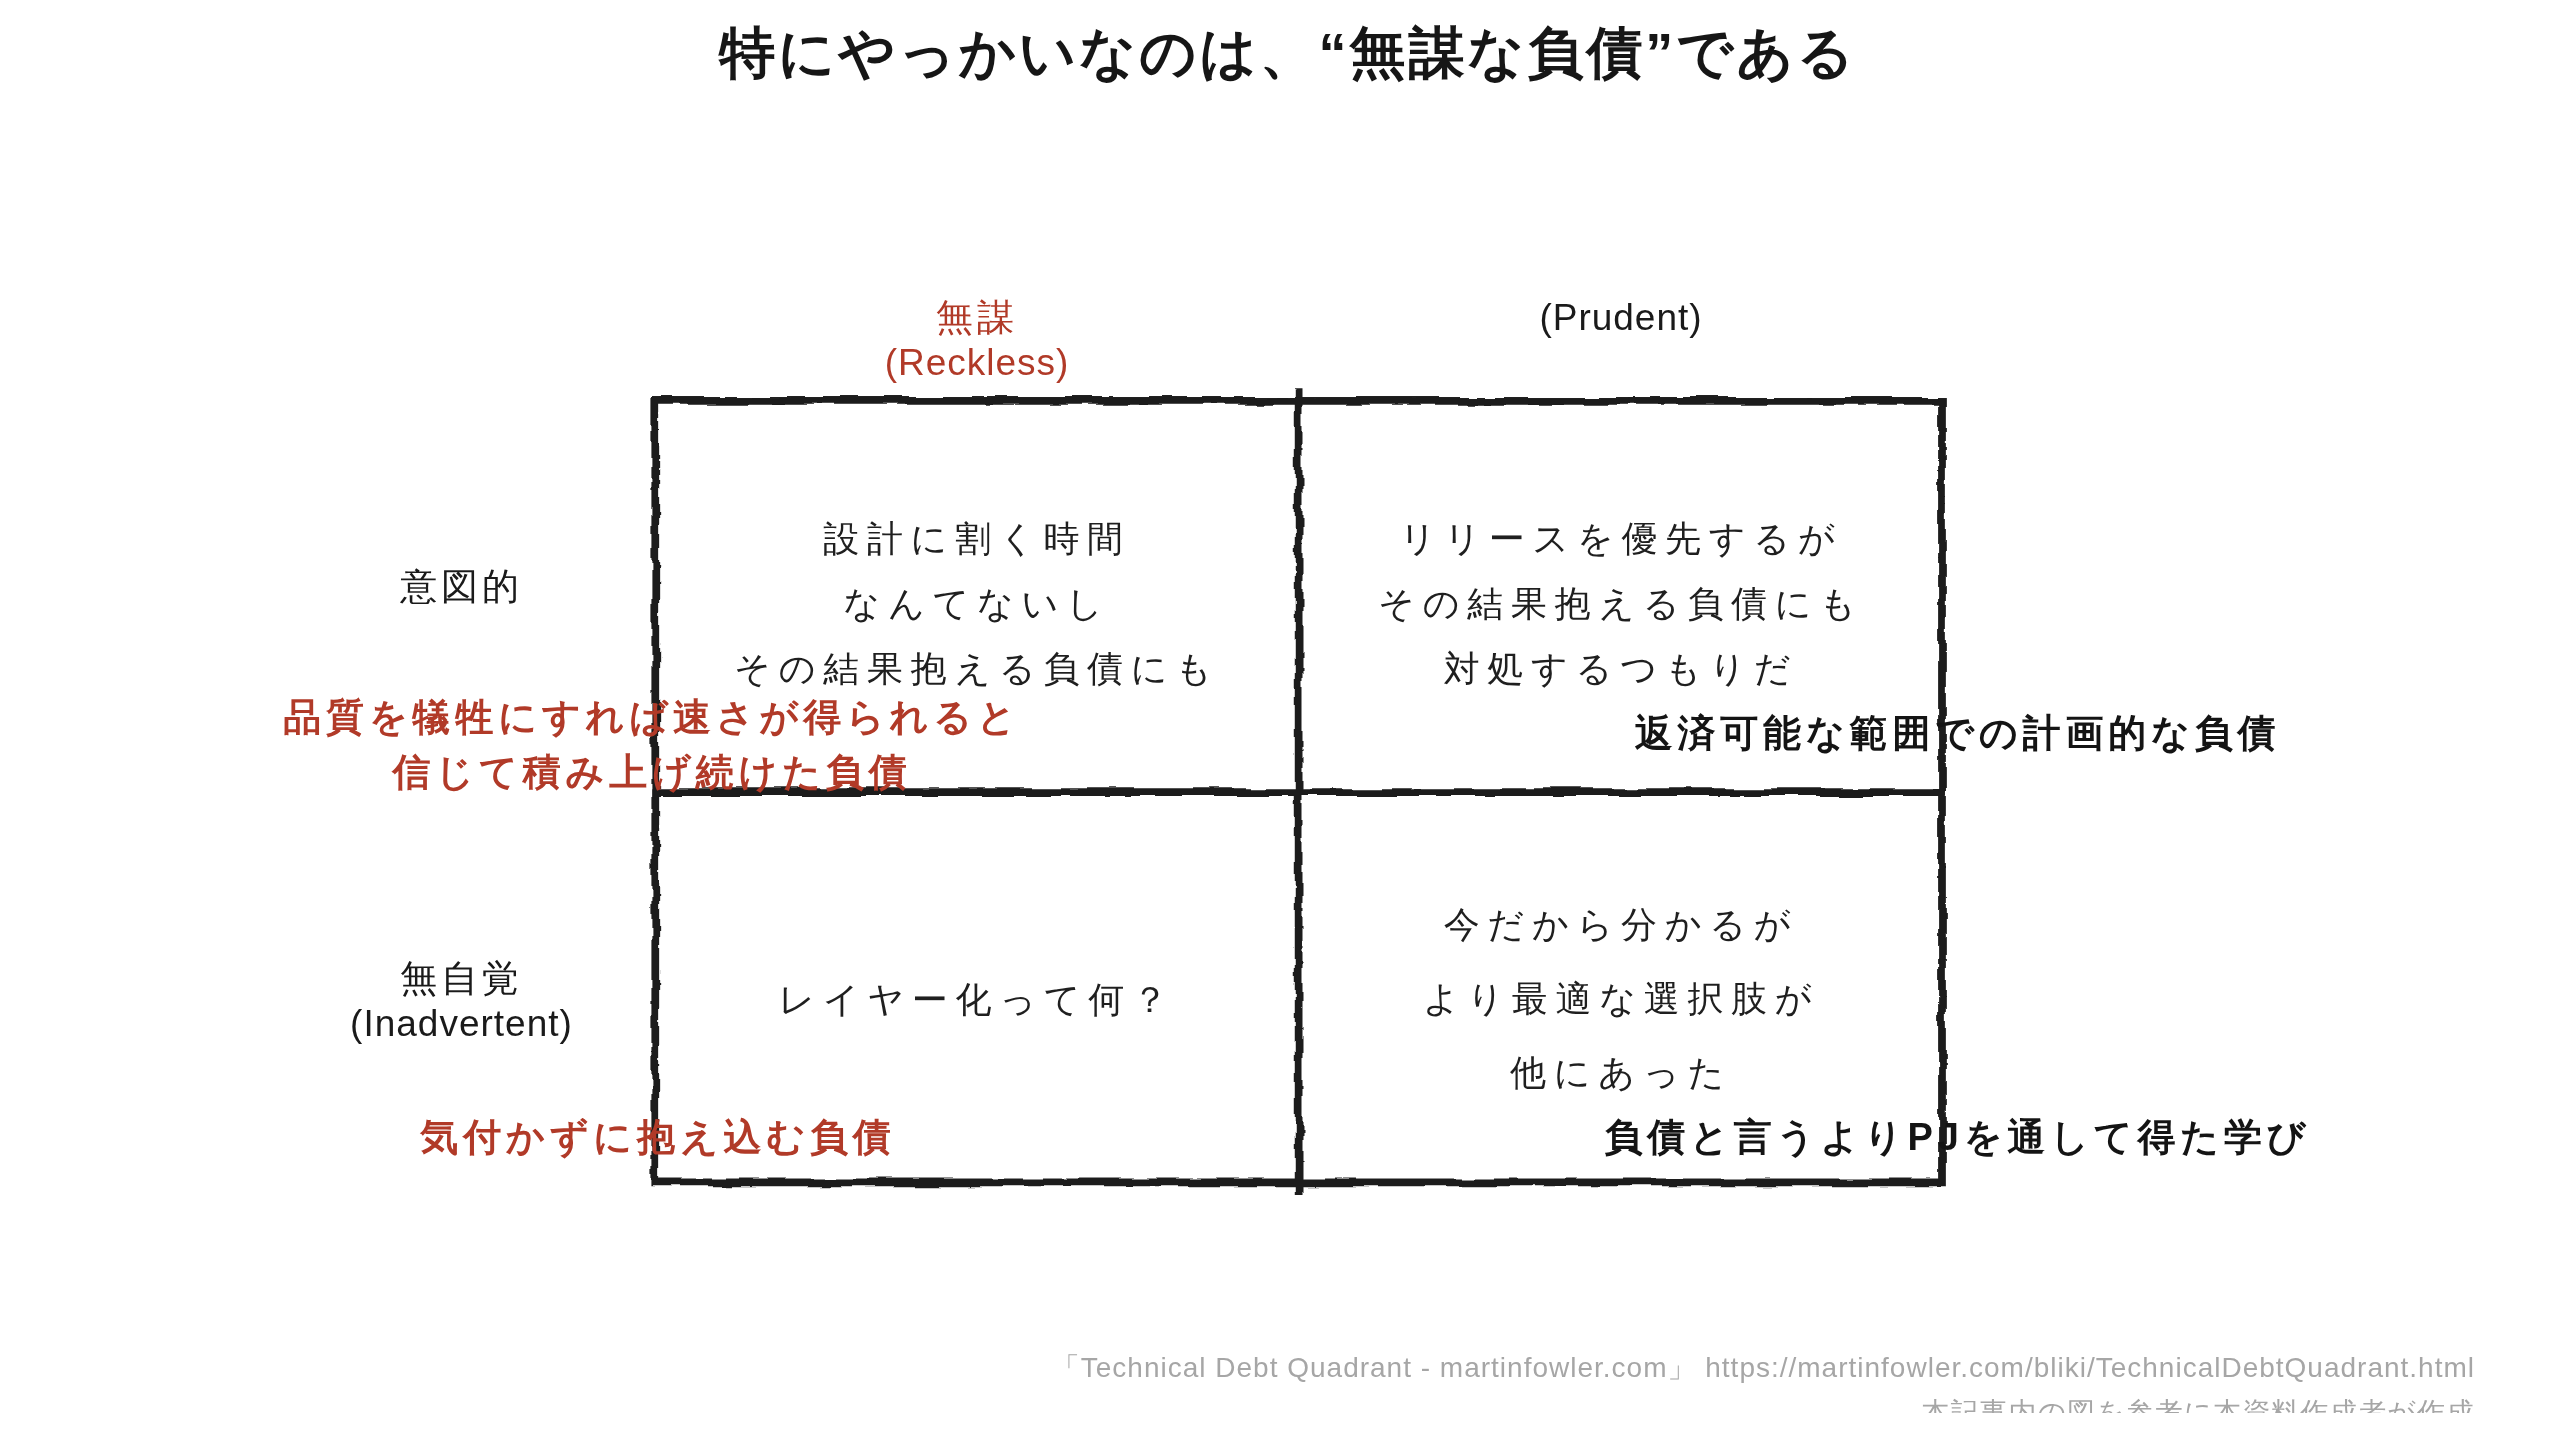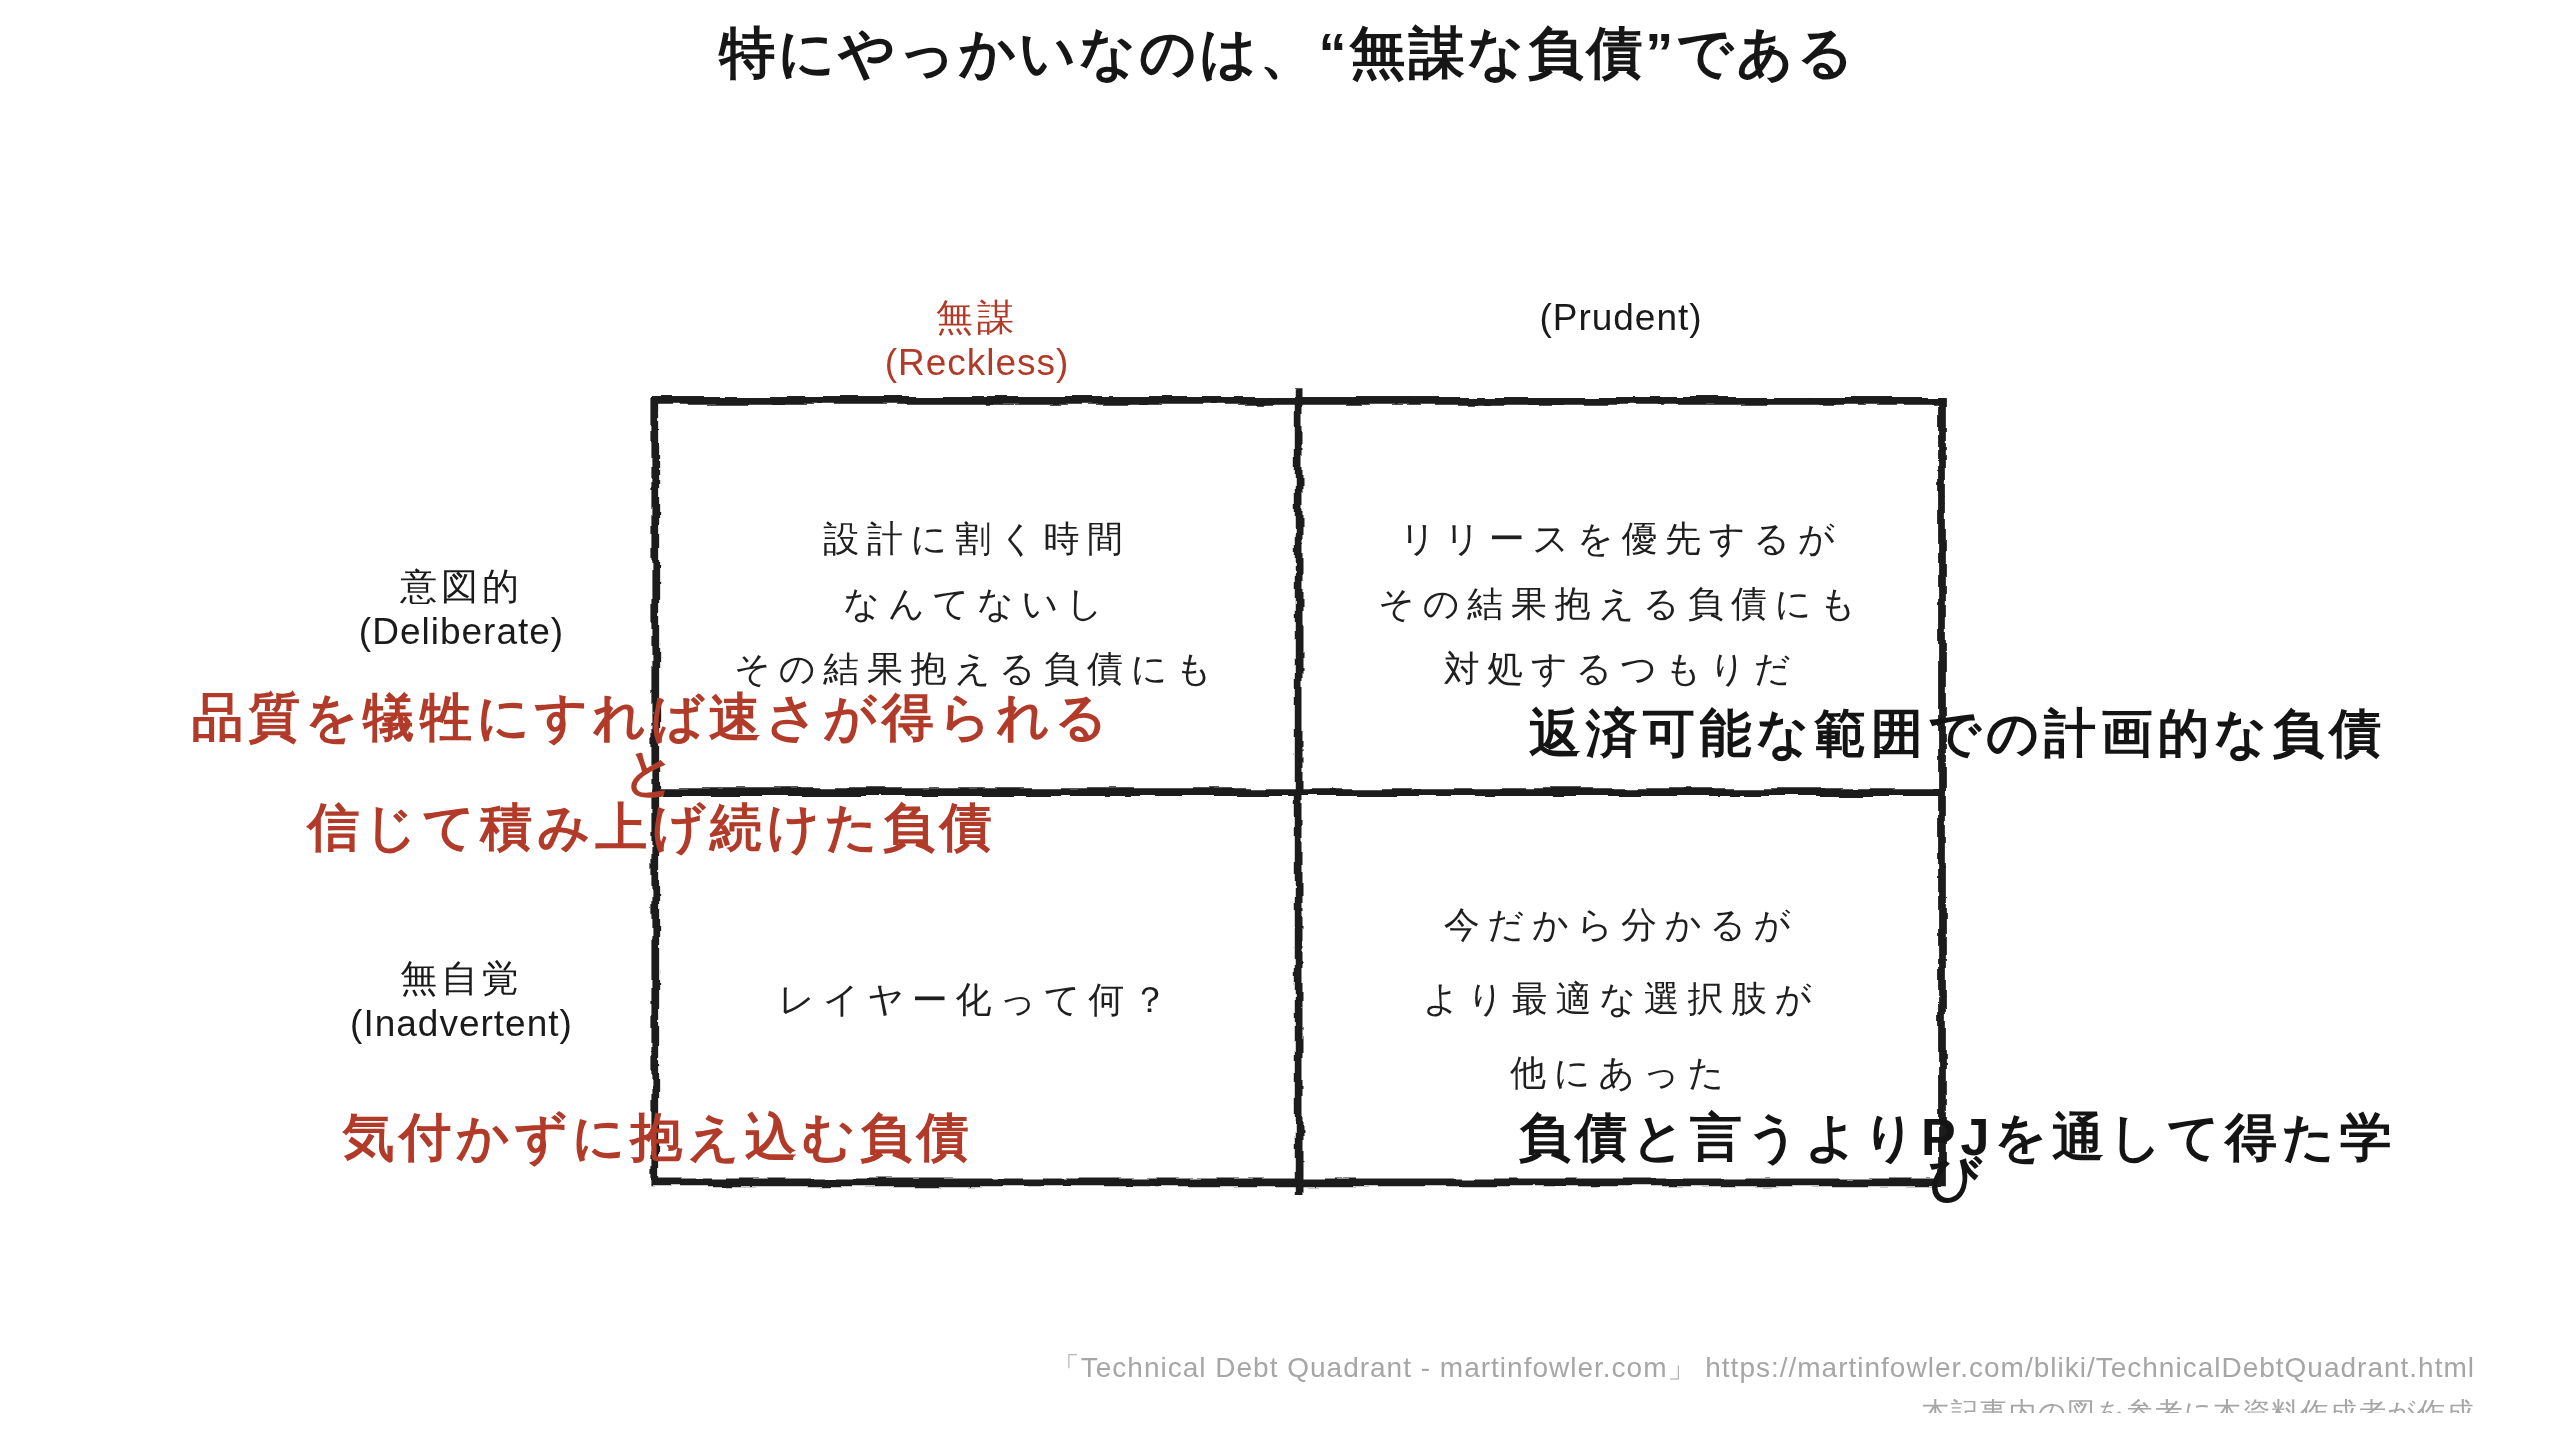--- a/index.html
+++ b/index.html
@@ -32,21 +32,21 @@
 
   .qtext{
     font-size:36px;letter-spacing:7.7px;line-height:65px;
     color:#1f1f1f;font-weight:400;
   }
   .q-tl{left:655px;top:506px;width:644px;}
   .q-tr{left:1299px;top:506px;width:644px;}
   .q-bl{left:655px;top:978px;width:644px;line-height:44px;}
   .q-br{left:1299px;top:888px;width:644px;line-height:74px;}
 
-  .caption{font-size:52px;letter-spacing:4.8px;font-weight:600;}
+  .caption{font-size:38px;letter-spacing:4.8px;font-weight:600;}
   .cap-red{color:#b13a28;}
   .cap-black{color:#141414;}
   .cap-tl{left:164px;top:690px;width:976px;line-height:55px;}
   .cap-tr{left:1507px;top:713px;width:901px;line-height:40px;}
   .cap-bl{left:165px;top:1117px;width:986px;line-height:40px;}
   .cap-br{left:1507px;top:1117px;width:901px;line-height:40px;}
 
   .footer{
     left:16px;top:1345px;width:2459px;
     text-align:right;
@@ -78,21 +78,20 @@
   <div class="abs axis center hdr-reckless">
     <div class="ja">無謀</div>
     <div class="en">(Reckless)</div>
   </div>
   <div class="abs axis center hdr-prudent">
     <div class="en">(Prudent)</div>
   </div>
 
   <div class="abs axis center lbl-deliberate">
     <div class="ja">意図的</div>
-    <div class="en">(Deliberate)</div>
   </div>
   <div class="abs axis center lbl-inadvertent">
     <div class="ja">無自覚</div>
     <div class="en">(Inadvertent)</div>
   </div>
 
   <div class="abs qtext center pre q-tl">設計に割く時間
 なんてないし
 その結果抱える負債にも</div>
   <div class="abs qtext center pre q-tr">リリースを優先するが

